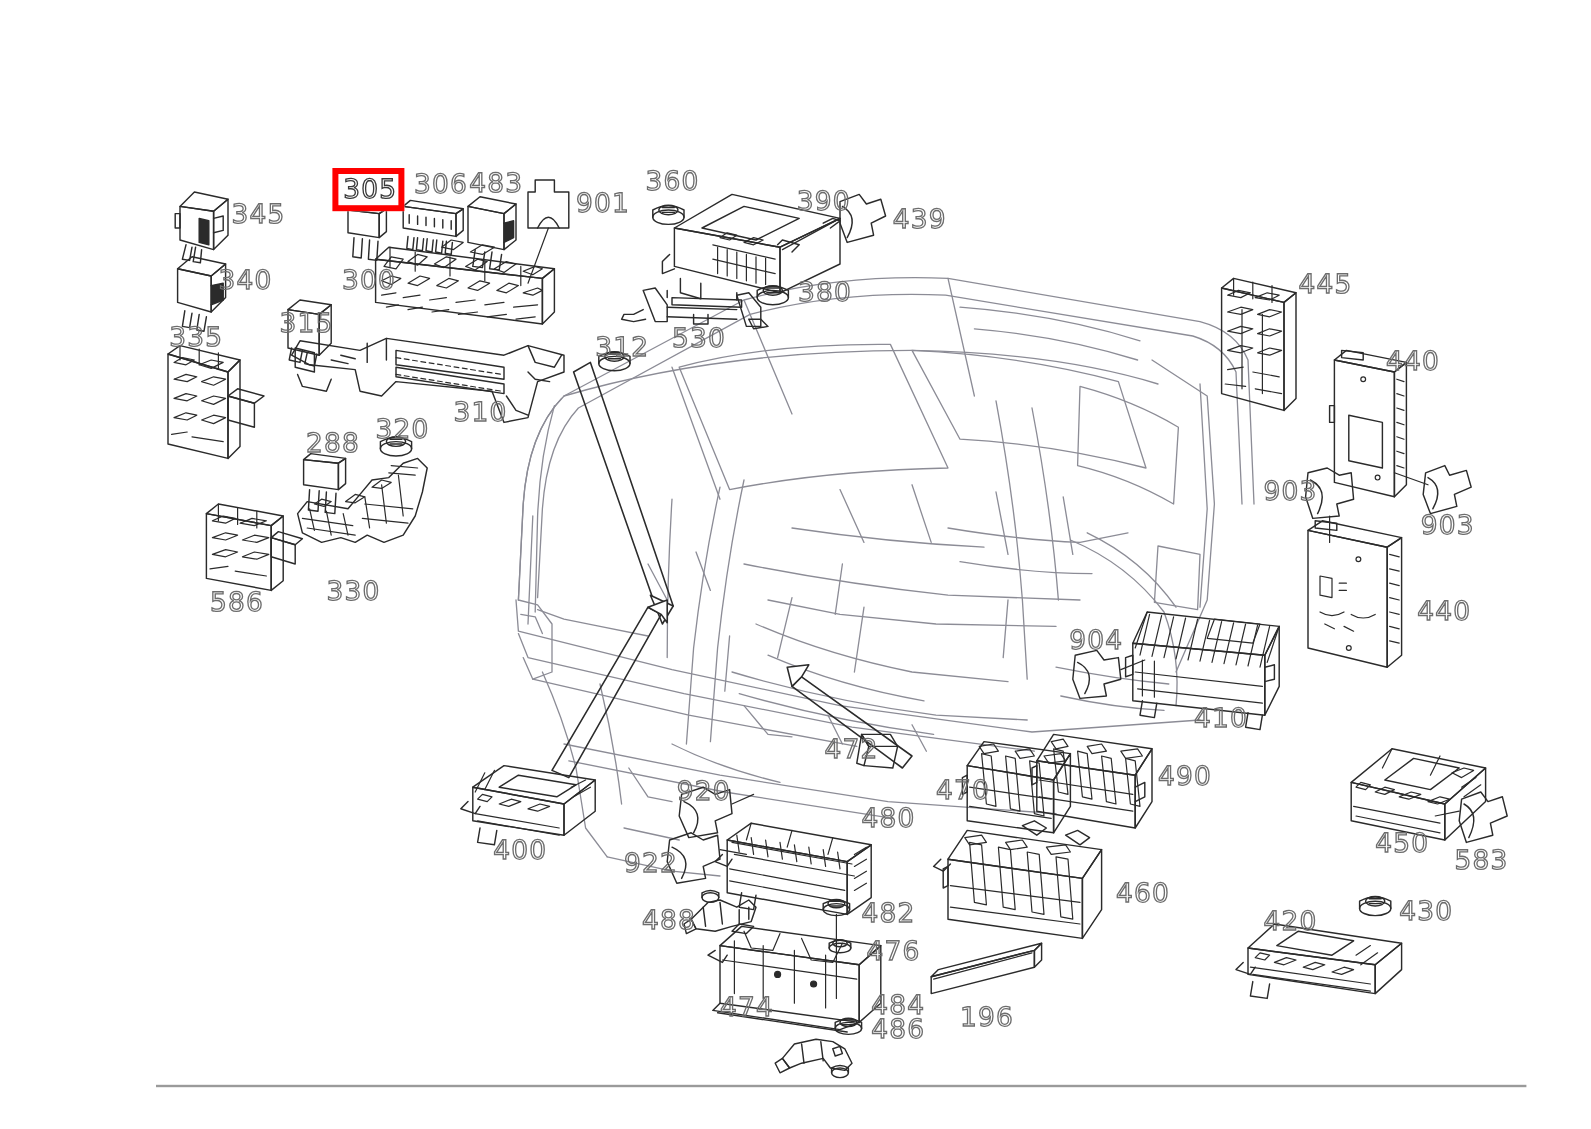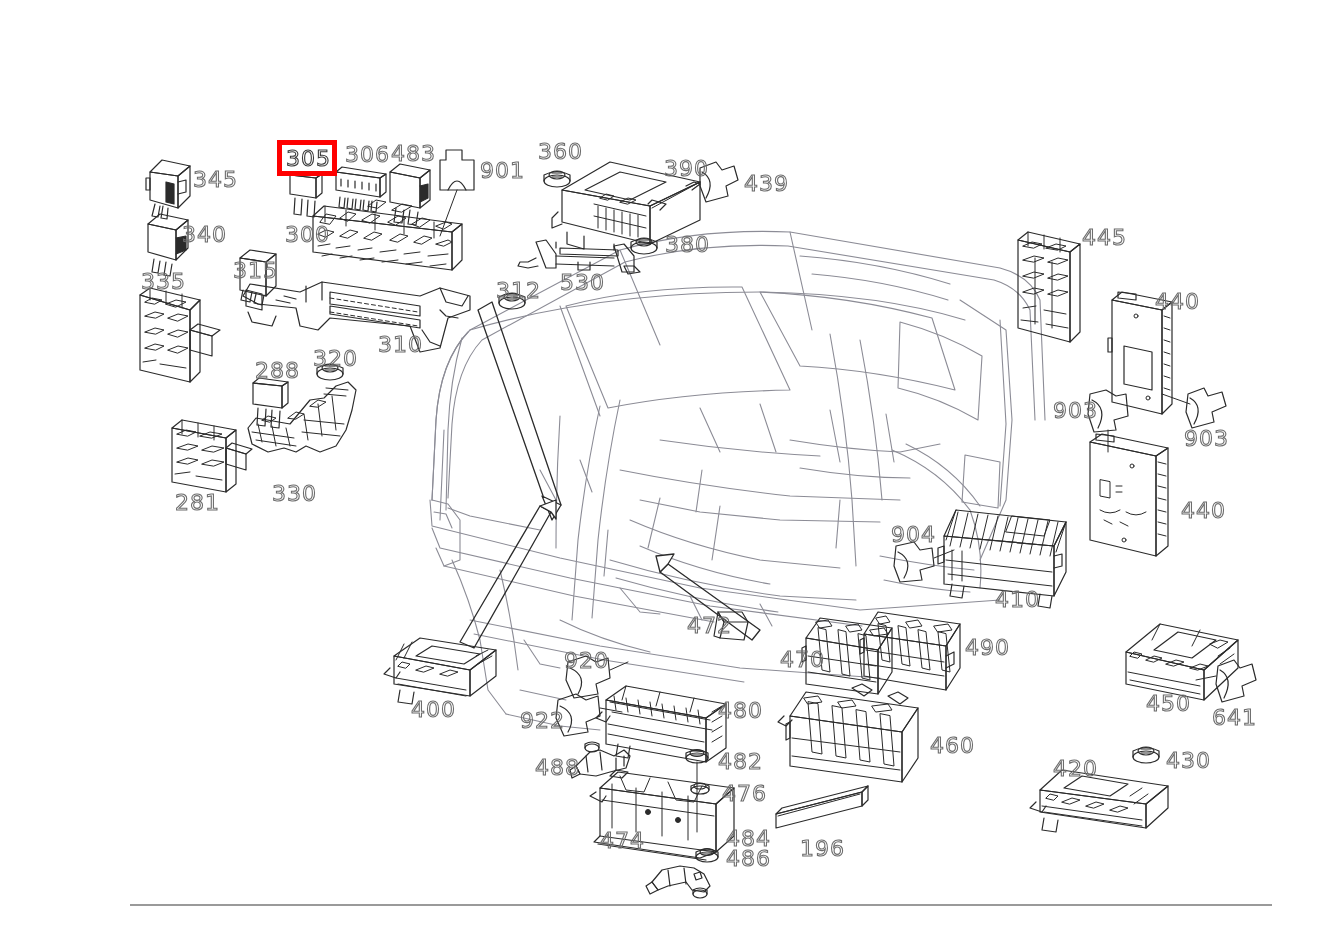--- a/index.html
+++ b/index.html
@@ -703,45 +703,45 @@
 
   <div class="lbl" style="left:345px;top:144px">306</div>
   <div class="lbl" style="left:391px;top:143px">483</div>
   <div class="lbl" style="left:480px;top:160px">901</div>
   <div class="lbl" style="left:285px;top:224px">300</div>
   <div class="lbl" style="left:378px;top:334px">310</div>
   <div class="lbl" style="left:496px;top:280px">312</div>
   <div class="lbl" style="left:313px;top:348px">320</div>
   <div class="lbl" style="left:255px;top:360px">288</div>
   <div class="lbl" style="left:272px;top:483px">330</div>
-  <div class="lbl" style="left:175px;top:492px">281</div>
+  <div class="lbl" style="left:175px;top:492px">586</div>
   <div class="lbl" style="left:538px;top:141px">360</div>
   <div class="lbl" style="left:664px;top:158px">390</div>
   <div class="lbl" style="left:744px;top:173px">439</div>
   <div class="lbl" style="left:665px;top:234px">380</div>
   <div class="lbl" style="left:560px;top:272px">530</div>
   <div class="lbl" style="left:1082px;top:227px">445</div>
   <div class="lbl" style="left:1155px;top:291px">440</div>
   <div class="lbl" style="left:1053px;top:400px">903</div>
   <div class="lbl" style="left:1184px;top:428px">903</div>
   <div class="lbl" style="left:1181px;top:500px">440</div>
   <div class="lbl" style="left:891px;top:524px">904</div>
   <div class="lbl" style="left:995px;top:589px">410</div>
   <div class="lbl" style="left:965px;top:637px">490</div>
   <div class="lbl" style="left:780px;top:649px">470</div>
   <div class="lbl" style="left:930px;top:735px">460</div>
   <div class="lbl" style="left:1146px;top:693px">450</div>
-  <div class="lbl" style="left:1212px;top:707px">641</div>
+  <div class="lbl" style="left:1212px;top:707px">583</div>
   <div class="lbl" style="left:1053px;top:758px">420</div>
   <div class="lbl" style="left:1166px;top:750px">430</div>
   <div class="lbl" style="left:411px;top:699px">400</div>
   <div class="lbl" style="left:564px;top:650px">920</div>
   <div class="lbl" style="left:520px;top:710px">922</div>
   <div class="lbl" style="left:687px;top:615px">472</div>
-  <div class="lbl" style="left:718px;top:700px">480</div>
+  <div class="lbl" style="left:718px;top:672px">480</div>
   <div class="lbl" style="left:535px;top:757px">488</div>
   <div class="lbl" style="left:718px;top:751px">482</div>
   <div class="lbl" style="left:722px;top:783px">476</div>
   <div class="lbl" style="left:600px;top:830px">474</div>
   <div class="lbl" style="left:800px;top:838px">196</div>
   <div class="lbl" style="left:726px;top:848px">486</div>
   <div class="lbl" style="left:726px;top:828px">484</div>
 
   <div class="rule" id="page-rule" style="left: 130px; top: 904px; width: 1142px;"></div>
 

